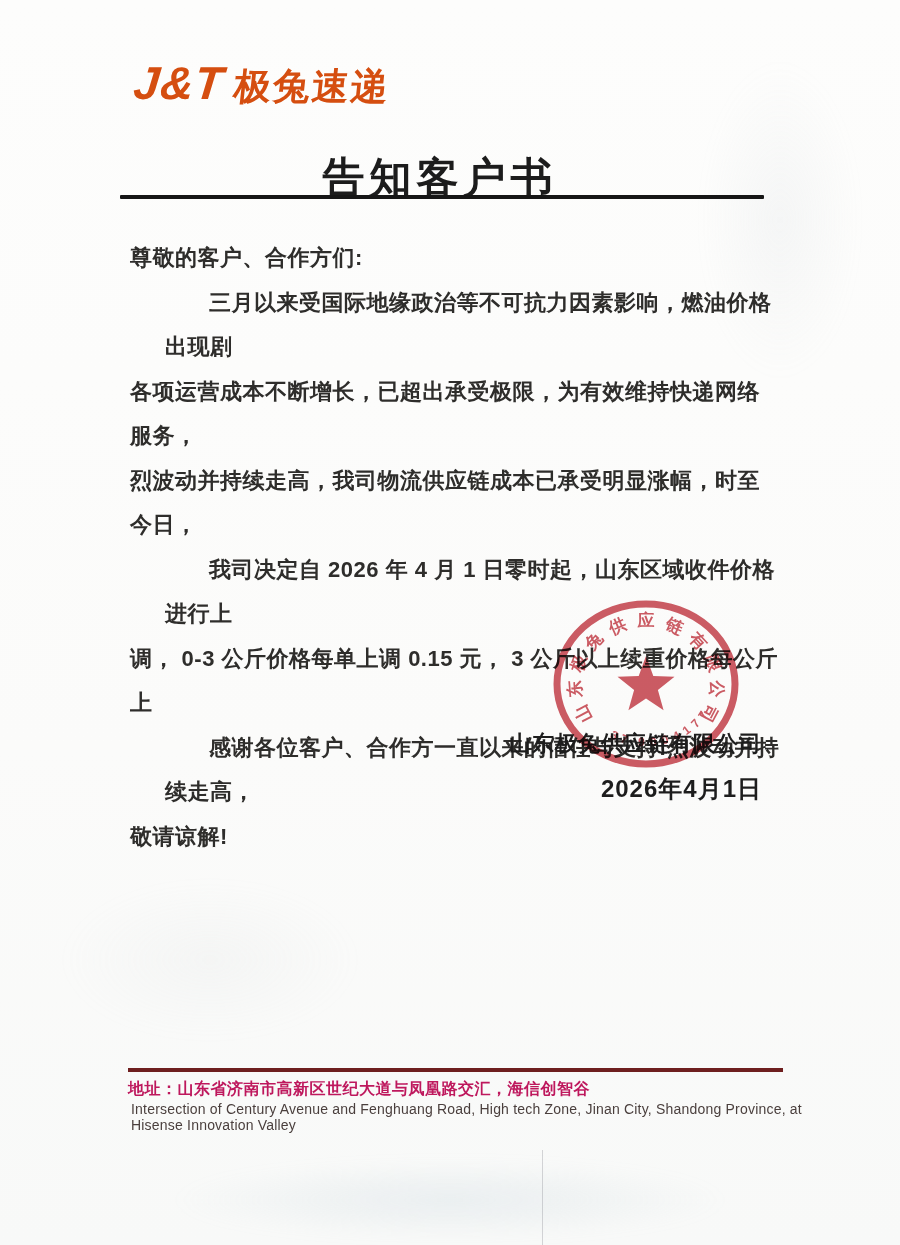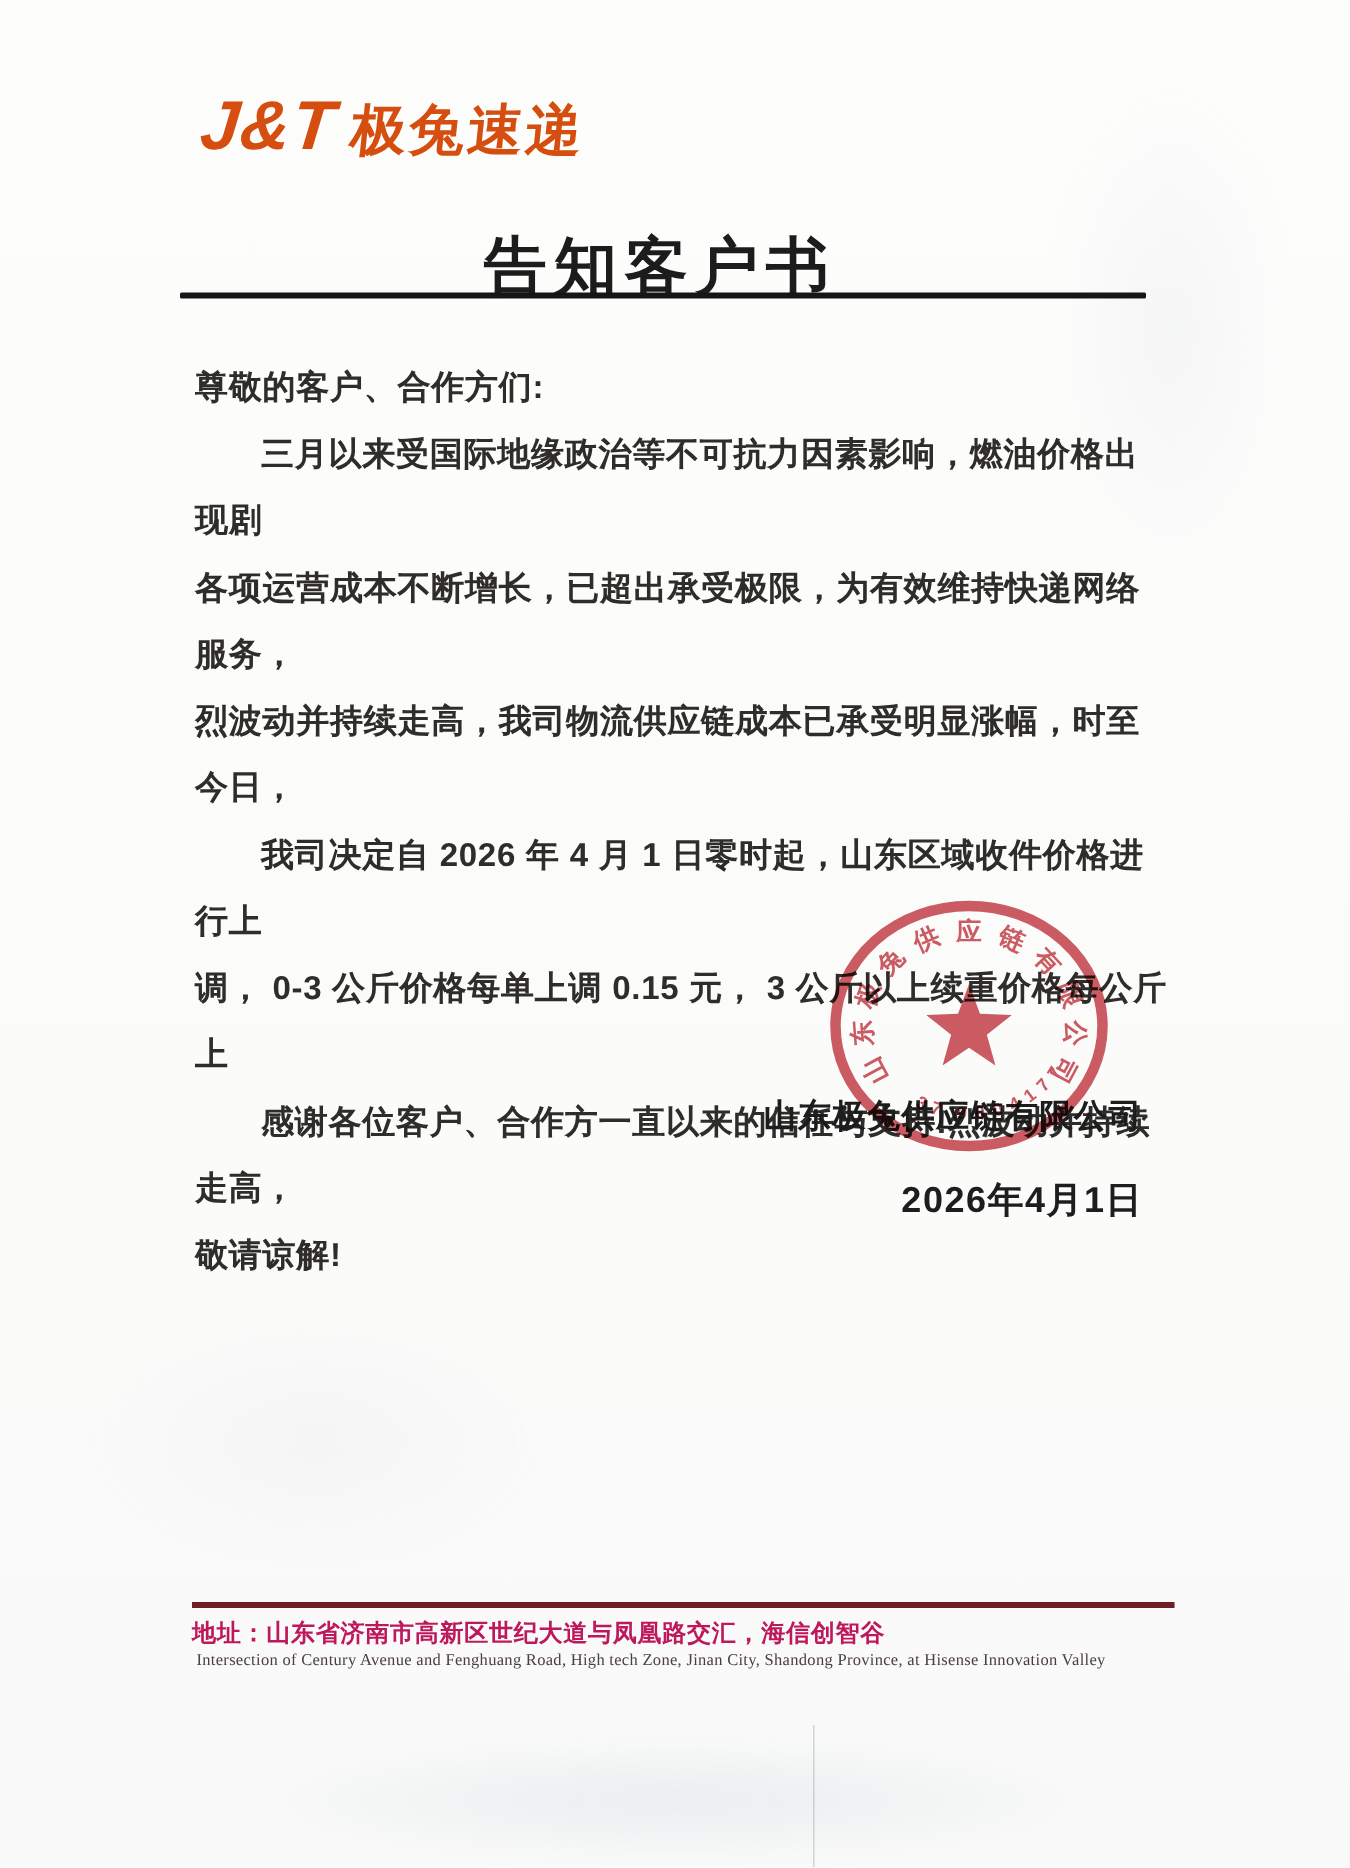--- a/index.html
+++ b/index.html
@@ -37,40 +37,40 @@
   .title{
     left:0;top:150px;width:880px;text-align:center;
     font-family:"Liberation Serif", serif;
     font-weight:bold;font-size:42px;letter-spacing:5px;color:#1c1c1c;
   }
   .title-rule{left:120px;top:195px;width:644px;height:4px;background:#161616;border-radius:1px;}
 
   
   .body{left:130px;top:236px;width:650px;font-size:22px;line-height:44.5px;
         font-weight:600;color:var(--ink);letter-spacing:0.5px;}
-  .body .indent{text-indent:44px;}
+  .body .indent{text-indent:44px;margin-left:35px;}
 
   
   .signoff{right:138px;top:728px;text-align:right;color:#1d1d1d;}
   .signoff .company{font-size:22px;font-weight:bold;letter-spacing:1px;line-height:32px;}
-  .signoff .date{font-size:24px;font-weight:bold;letter-spacing:1px;margin-top:26px;line-height:30px;}
+  .signoff .date{font-size:24px;font-weight:bold;letter-spacing:1px;margin-top:14px;line-height:30px;}
 
   
   .stamp{left:548px;top:596px;width:198px;height:178px;
          mix-blend-mode:multiply;opacity:.9;}
   .stamp svg{width:100%;height:100%;}
 
   
   .footer-rule{left:128px;top:1068px;width:655px;height:4px;background:var(--rule);}
   .addr-zh{left:128px;top:1079px;width:660px;
            font-family:"Liberation Serif", serif;font-weight:bold;
            font-size:16px;letter-spacing:0.5px;color:#be185d;}
   .addr-en{left:131px;top:1101px;width:680px;
-           font-family:Liberation Serif, serif;
-           font-size:11px;letter-spacing:0.2px;color:#4a3f3d;}
+           font-family:Liberation Sans, sans-serif;
+           font-size:14px;letter-spacing:0.2px;color:#4a3f3d;}
 
   
   .ghost{pointer-events:none;filter:blur(7px);}
   .g1{left:170px;top:1160px;width:560px;height:80px;
       background:radial-gradient(ellipse at 50% 50%,rgba(176,196,208,.20),rgba(176,196,208,0) 70%);}
   .g2{left:700px;top:60px;width:160px;height:320px;
       background:radial-gradient(ellipse at 50% 50%,rgba(190,198,205,.12),rgba(190,198,205,0) 70%);}
   .g3{left:60px;top:880px;width:300px;height:160px;
       background:radial-gradient(ellipse at 50% 50%,rgba(200,205,208,.10),rgba(200,205,208,0) 70%);}
   .scan-line{left:542px;top:1150px;width:1px;height:95px;background:rgba(140,140,150,.35);filter:blur(.4px);}

